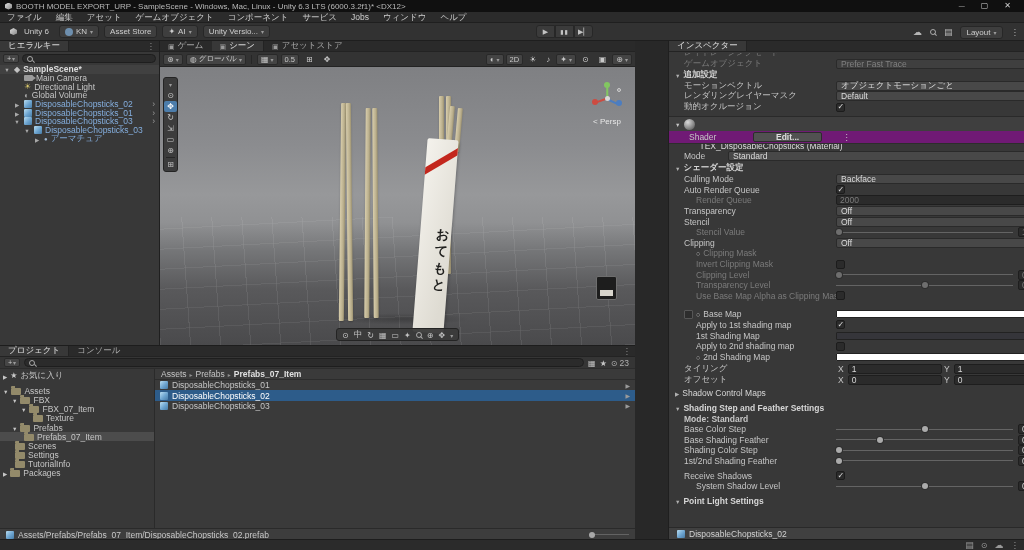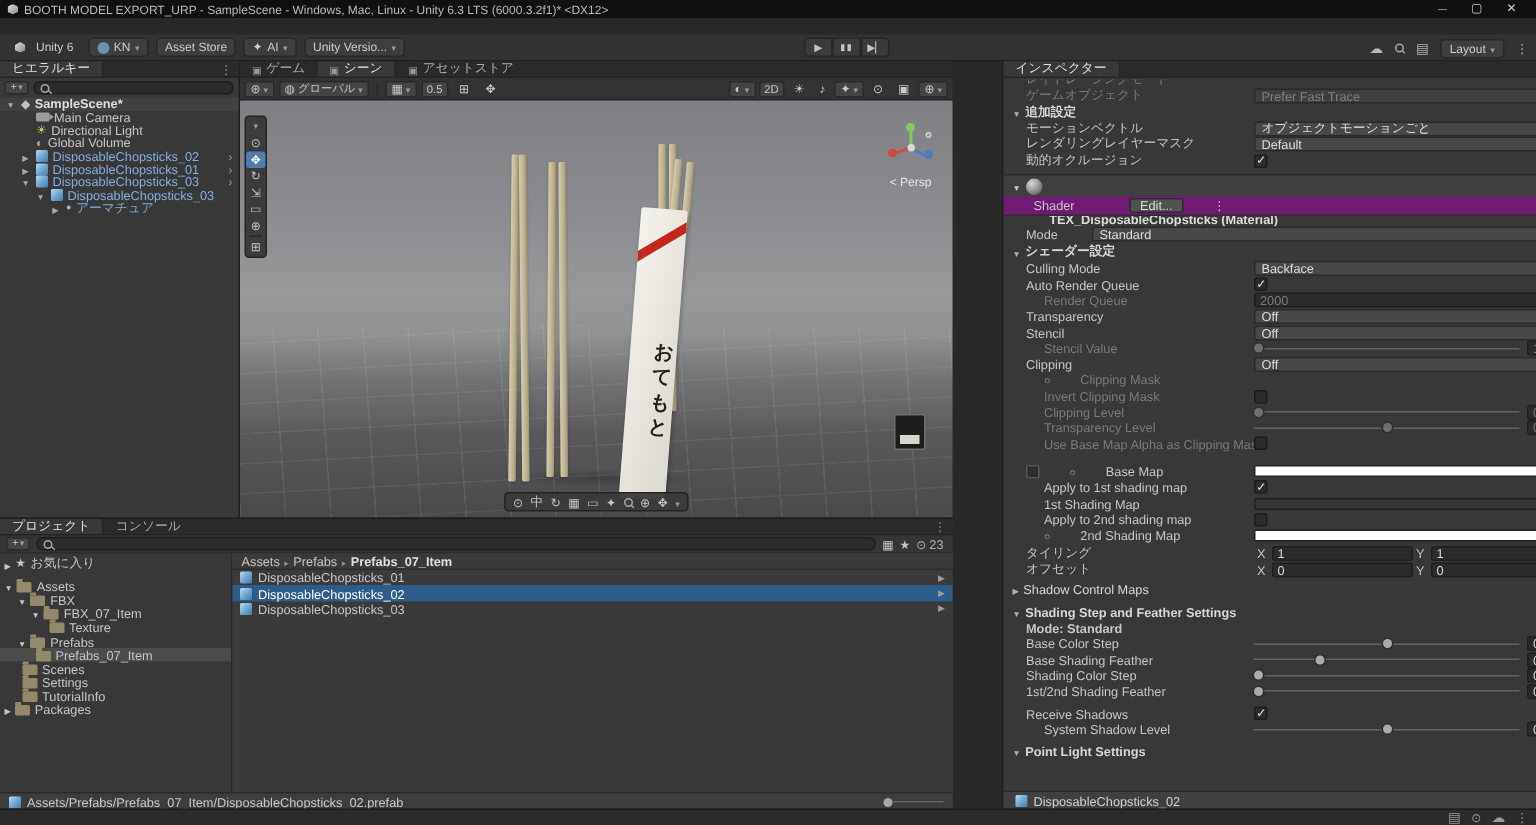--- a/index.html
+++ b/index.html
@@ -129,21 +129,21 @@
 
   
   #inspector { position:absolute; left:668px; top:41px; width:388px; height:498px; background:#383838;
     display:flex; flex-direction:column; border-left:1px solid #1f1f1f; }
   .insp-body { flex:1; overflow:hidden; display:flex; flex-direction:column; padding-top:1px; }
   .irow { display:flex; align-items:center; height:10.6px; flex:none; padding:0 8px 0 15px; }
   .irow.clip { height:6px; overflow:hidden; align-items:flex-end; }
   .ilab { width:152px; flex:none; white-space:nowrap; overflow:hidden; color:#c6c6c6; }
   .ilab.sm { width:44px; }
   .ilab.ind { padding-left:12px; }
-  .ilab.has-ic { display:flex; align-items:center; gap:20px; }
+  .ilab.has-ic { display:flex; align-items:center; gap:3px; }
   .dis { color:#7b7b7b !important; }
   .ictrl { flex:1; display:flex; align-items:center; min-width:0; }
   .ihead { display:flex; align-items:center; height:11px; flex:none; padding:0 8px 0 6px; font-weight:bold; color:#d6d6d6; }
   .ihead .fo { margin-right:3px; color:#b0b0b0; }
   .help { margin-left:auto; width:8px; height:8px; border-radius:50%; background:#555; color:#c4c4c4;
     font-size:6px; display:flex; align-items:center; justify-content:center; flex:none; }
   .help::after{content:"i";}
   .gap4{height:4px;flex:none;} .gap6{height:6px;flex:none;} .gap8{height:8px;flex:none;} .gap2{height:2px;flex:none;}
   .dd { flex:1; height:10px; background:#484848; border:1px solid #2a2a2a; border-radius:2px;
     display:flex; align-items:center; padding:0 4px; color:#dcdcdc; min-width:0; }
@@ -162,26 +162,26 @@
   .sl.sdis .h { background:#6e6e6e; }
   .sw { flex:1; height:8px; border:1px solid #222; border-radius:1px; }
   .pick { width:10px; height:10px; margin-left:3px; background:#484848; border:1px solid #2a2a2a; border-radius:2px; flex:none; }
   .texbox { width:9px; height:9px; background:#2d2d2d; border:1px solid #565656; border-radius:1px; flex:none; }
   .slotdot::after { content:"○"; font-size:7px; color:#b8b8b8; }
   .axlab { flex:none; margin:0 4px 0 2px; color:#c6c6c6; }
   .mat-head { height:15px; flex:none; background:#3f3f3f; border-top:1px solid #2a2a2a;
     display:flex; align-items:center; gap:4px; padding:0 8px 0 6px; }
   .sphere { width:11px; height:11px; border-radius:50%; flex:none;
     background:radial-gradient(circle at 35% 30%,#d9d9d9,#8b8b8b 55%,#474747); }
-  .mat-name { font-weight:bold; color:#dcdcdc; white-space:nowrap; overflow:hidden;margin-top:44px; }
+  .mat-name { font-weight:normal; color:#dcdcdc; white-space:nowrap; overflow:hidden;margin-top:44px; }
   .mh-icons { margin-left:auto; display:flex; gap:5px; color:#b0b0b0; }
   .mat-shader { height:13px; flex:none; background:#701a75; border-bottom:1px solid #2d2d2d;
     display:flex; align-items:center; gap:20px; padding:0 8px 0 20px; }
   .btn { height:10px; background:#515151; border:1px solid #2c2c2c; border-radius:2px;
-    padding:0 6px; display:flex; align-items:center; color:#dedede; flex:none; }
+    padding:0 22px; display:flex; align-items:center; color:#dedede; flex:none;font-weight:bold; }
   .insp-footer { height:12px; flex:none; background:#404040; border-top:1px solid #292929;
     display:flex; align-items:center; gap:4px; padding:0 8px; color:#d2d2d2; }
   .lock { width:7px; height:5px; background:#9a9a9a; border-radius:1px; position:relative; margin-top:3px; flex:none; }
   .lock::before { content:""; position:absolute; top:-3px; left:1px; width:3px; height:3px;
     border:1px solid #9a9a9a; border-bottom:none; border-radius:2px 2px 0 0; }
 
   
   #project { position:absolute; left:0; top:345px; width:635px; height:194px; background:#383838; border-top:1px solid #1d1d1d; }
   .ptoolbar { height:12px; display:flex; align-items:center; gap:4px; padding:0 4px; border-bottom:1px solid #2c2c2c; background:#353535; }
   .pt-search { width:168px; margin-left:auto; }
@@ -222,20 +222,31 @@
   <div id="titlebar">
     <span class="t-ic"></span>
     <span>BOOTH MODEL EXPORT_URP - SampleScene - Windows, Mac, Linux - Unity 6.3 LTS (6000.3.2f1)* &lt;DX12&gt;</span>
     <div class="win-btns">
       <span class="win-btn g-min"></span>
       <span class="win-btn g-max"></span>
       <span class="win-btn g-close"></span>
     </div>
   </div>
 
+  <div id="menubar">
+    <span class="menu-item">ファイル</span>
+    <span class="menu-item">編集</span>
+    <span class="menu-item">アセット</span>
+    <span class="menu-item">ゲームオブジェクト</span>
+    <span class="menu-item">コンポーネント</span>
+    <span class="menu-item">サービス</span>
+    <span class="menu-item">Jobs</span>
+    <span class="menu-item">ウィンドウ</span>
+    <span class="menu-item">ヘルプ</span>
+  </div>
 
   <div id="toolbar">
     <div class="tb-btn tb-plain">
       <span class="t-ic"></span>
       <span>Unity 6</span>
     </div>
     <div class="tb-btn">
       <span class="avatar"></span>
       <span>KN</span>
       <span class="dd-car"></span>

